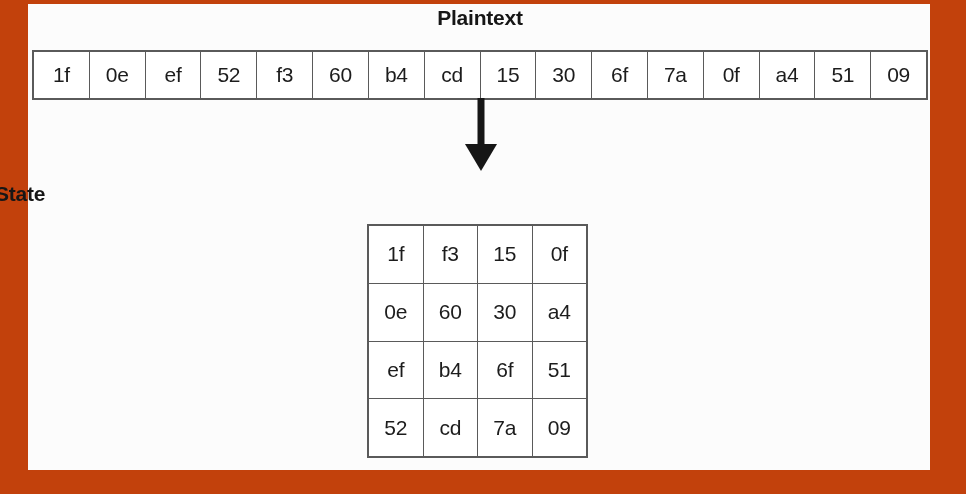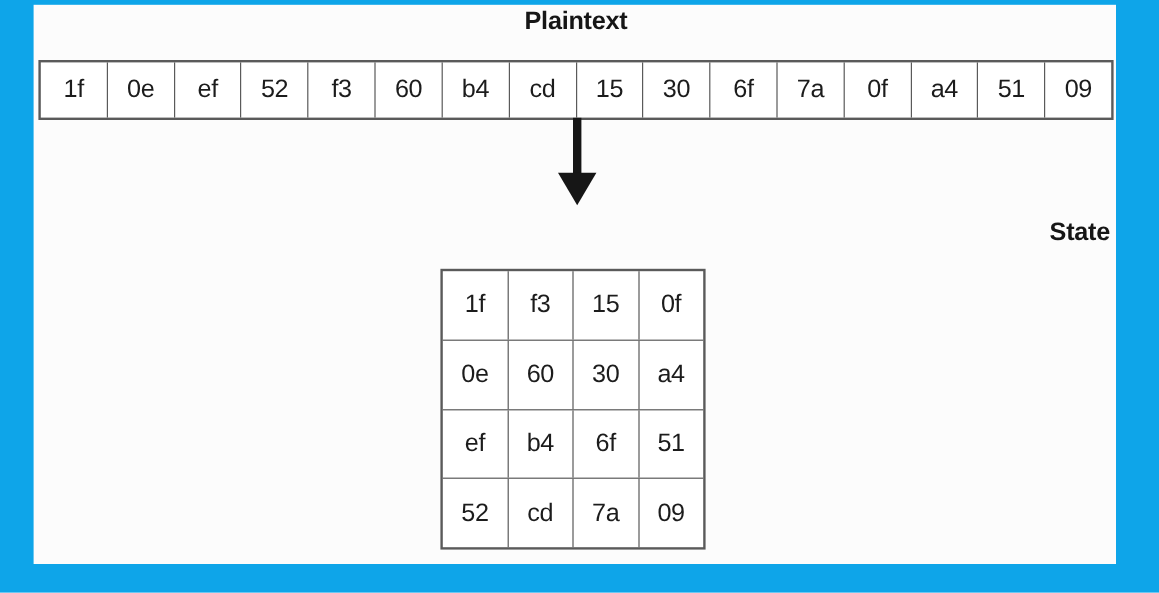--- a/index.html
+++ b/index.html
@@ -4,21 +4,21 @@
 <style>
   html, body {
     margin: 0;
     padding: 0;
     background: #ffffff;
   }
   #canvas {
     position: relative;
     width: 966px;
     height: 494px;
-    background: #0ea5e9;
+    background: #c2410c;
     font-family: "Liberation Sans", sans-serif;
     overflow: hidden;
   }
   
   #bg-panel {
     position: absolute;
     left: 28px;
     top: 4px;
     width: 902px;
     height: 466px;
@@ -72,21 +72,21 @@
     width: 52px;
     height: 76px;
   }
 
   
   #state-title {
     position: absolute;
     left: 0;
     top: 182px;
     width: 930px;
-    text-align: right;
+    text-align: left;
     font-size: 21px;
     font-weight: bold;
     color: #161616;
     letter-spacing: -0.2px;
   }
   #state-title span { position: relative; left: -5px; }
 
   
   #state-matrix {
     position: absolute;

